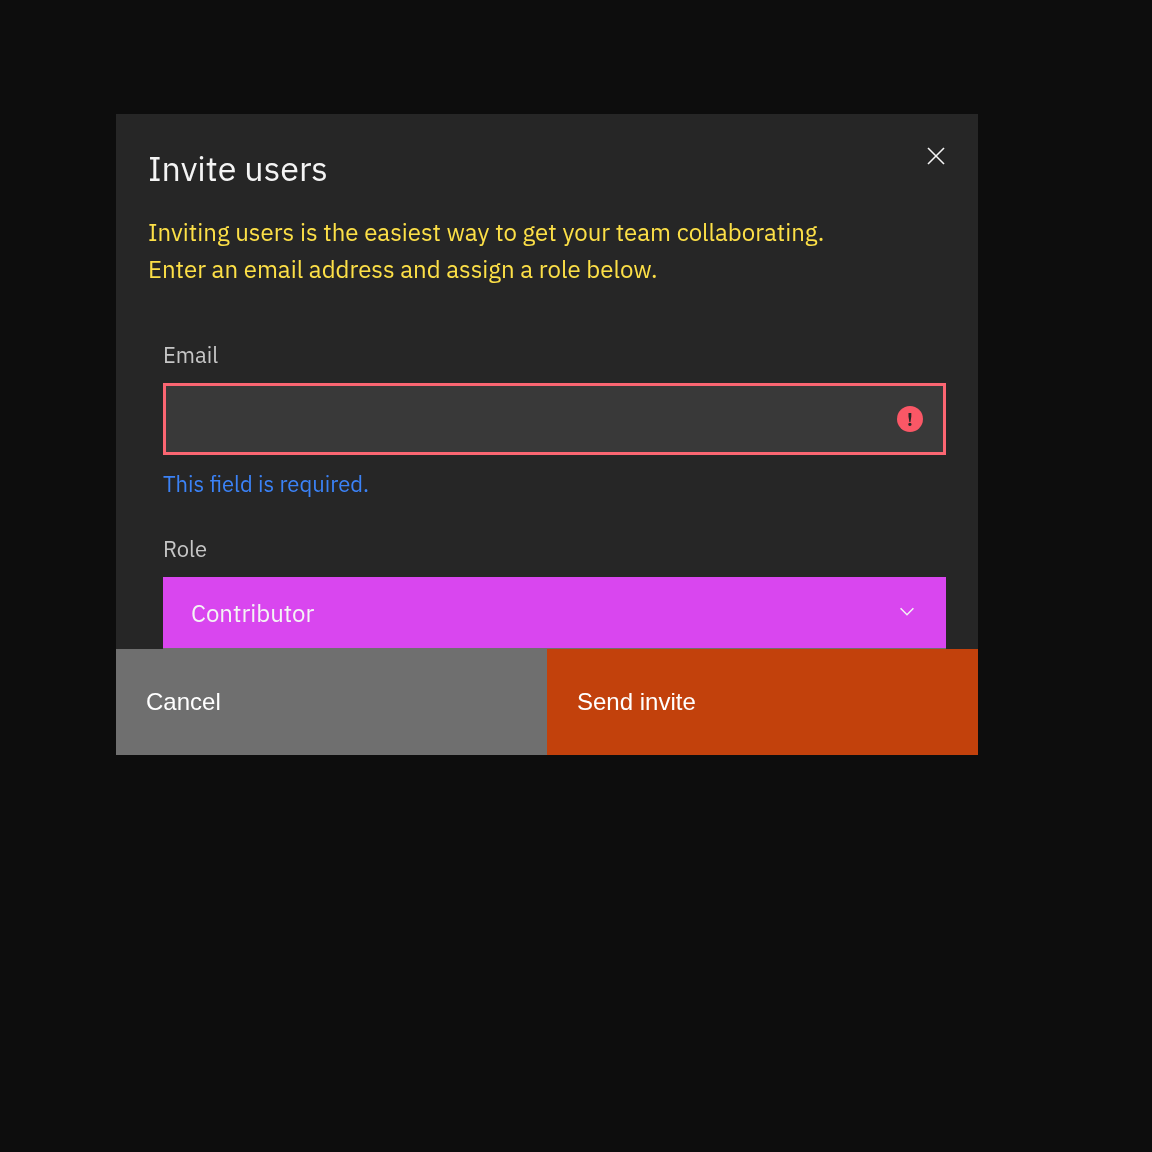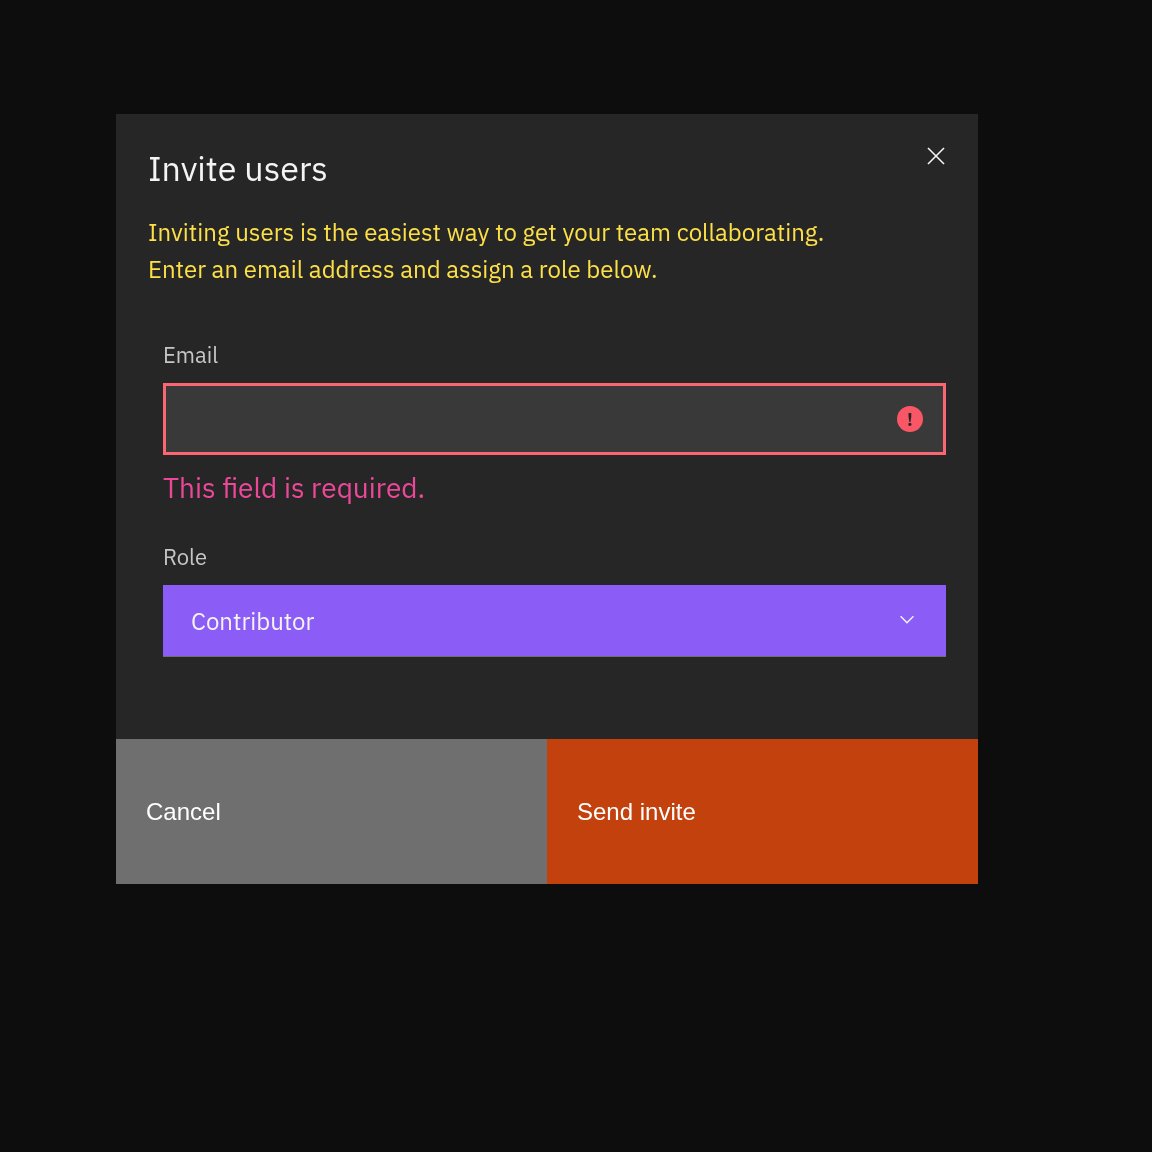--- a/index.html
+++ b/index.html
@@ -83,29 +83,29 @@
     background: #fa5766;
     display: flex;
     align-items: center;
     justify-content: center;
     color: #262626;
     font-weight: 700;
     font-size: 18px;
   }
   .field-error {
     margin-top: 14px;
-    font-size: 28px;
-    color: #ec4899;
+    font-size: 22px;
+    color: #3b82f6;
   }
   .role-group {
     margin-top: 36px;
   }
   .select {
     position: relative;
-    background: #8b5cf6;
+    background: #d946ef;
     height: 72px;
     border-bottom: 1px solid #6f6f6f;
     display: flex;
     align-items: center;
     padding: 0 60px 0 28px;
     cursor: pointer;
   }
   .select-value {
     font-size: 24px;
     color: #f4f4f4;
@@ -147,23 +147,22 @@
   }
   .notif-close {
     position: absolute;
     right: 20px;
     top: 50%;
     transform: translateY(-50%);
     cursor: pointer;
     color: #161616;
   }
   .actions {
-    margin-top: 82px;
-    display: flex;
-    height: 145px;
+    display: flex;
+    height: 106px;
   }
   .btn {
     flex: 1;
     display: flex;
     align-items: center;
     padding-left: 30px;
     font-size: 24px;
     cursor: pointer;
     border: none;
     text-align: left;

